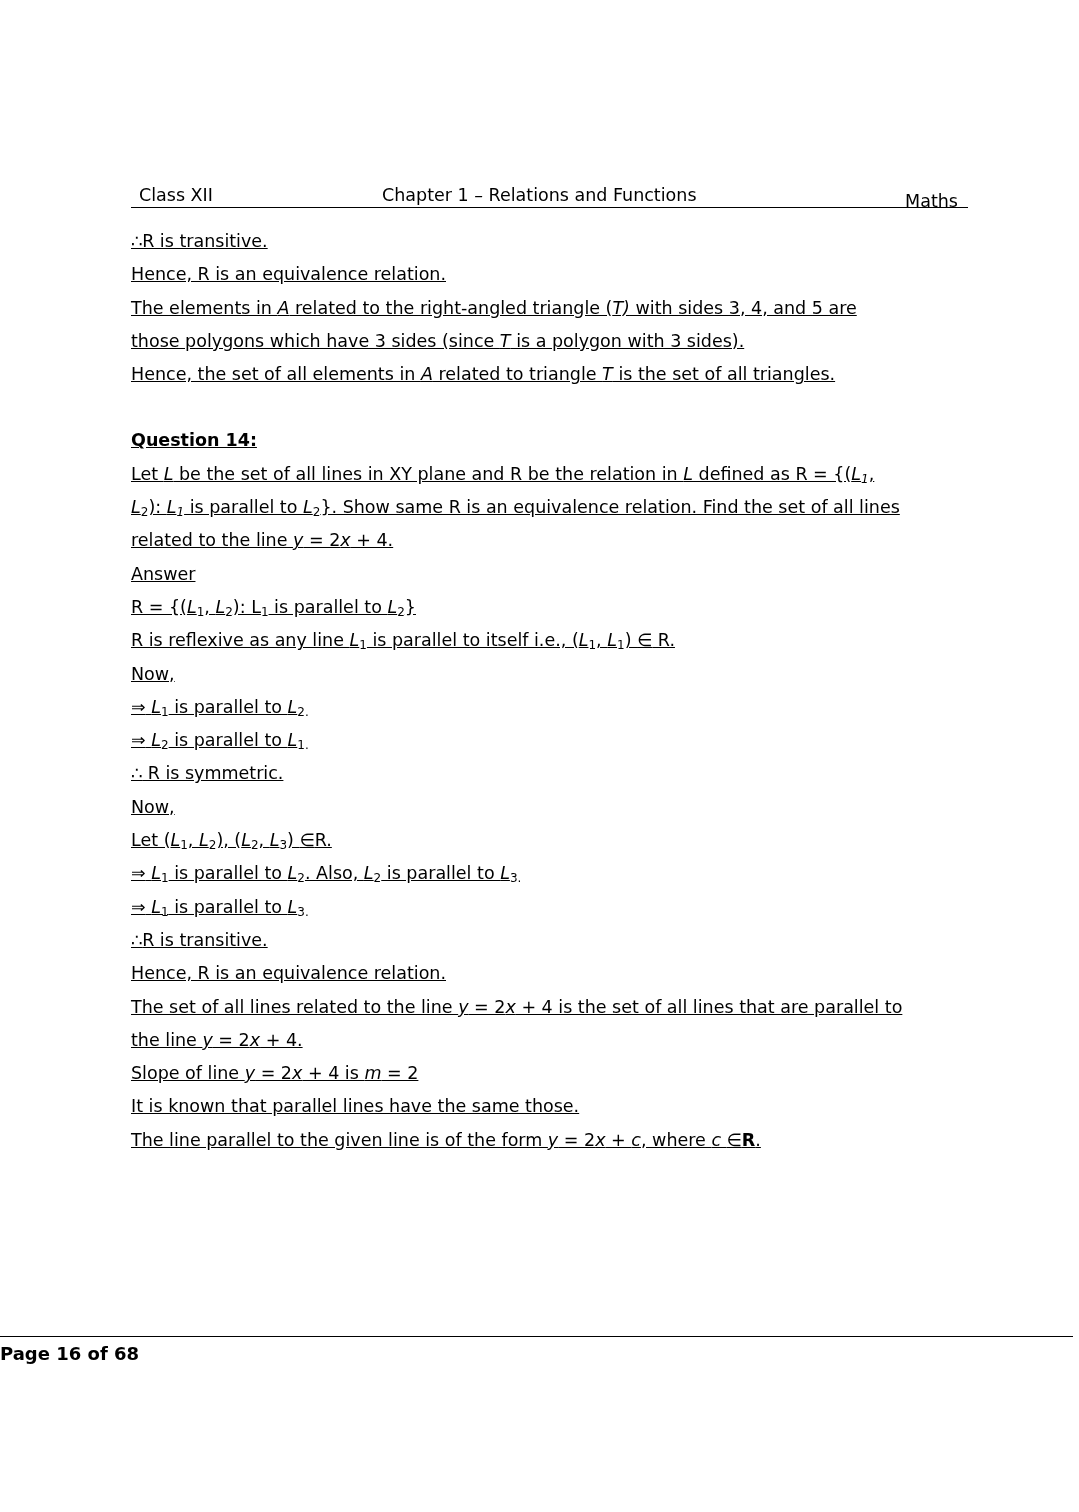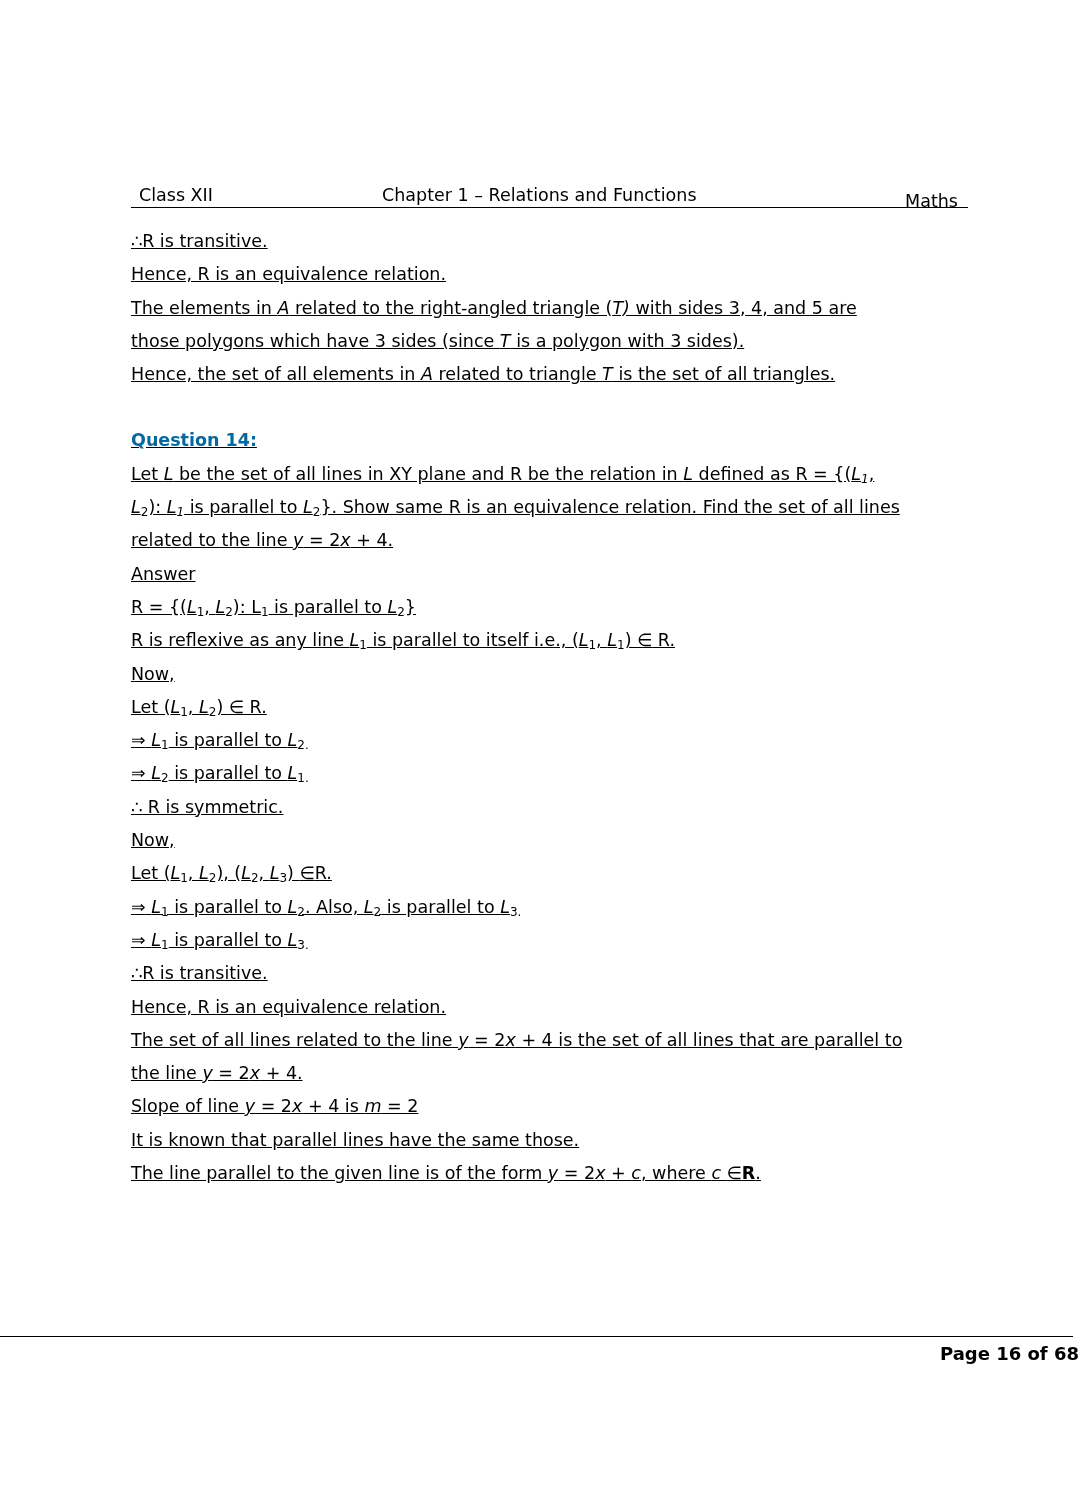--- a/index.html
+++ b/index.html
@@ -51,21 +51,21 @@
       text-decoration: underline;
     }
     .line {
       white-space: nowrap;
       height: 33.3px;
     }
     .gap {
       height: 33px;
     }
     .question {
-      color: #0369a1;
+      color: #000000;
       font-weight: bold;
     }
     i { font-style: italic; }
     sub {
       font-size: 12px;
       vertical-align: -3px;
       line-height: 0;
     }
     .footer-rule {
       position: absolute;
@@ -73,21 +73,21 @@
       top: 1336px;
       width: 1073px;
       height: 0;
       border-top: 1.5px solid #000;
     }
     .footer {
       position: absolute;
       left: 0;
       top: 1343px;
       width: 1079px;
-      text-align: right;
+      text-align: left;
       font-size: 18px;
       font-weight: bold;
     }
     .bold-r { font-weight: bold; }
   </style>
 </head>
 <body>
 
 <div class="header">
   <span class="left">Class XII</span>
@@ -108,21 +108,20 @@
   <div class="line question">Question 14:</div>
   <div class="line"><span>Let </span><i>L</i><span> be the set of all lines in XY plane and R be the relation in </span><i>L</i><span> defined as R = {(</span><i>L</i><sub><i>1</i></sub><span>,</span></div>
   <div class="line"><i>L</i><sub>2</sub><span>): </span><i>L</i><sub><i>1</i></sub><span> is parallel to </span><i>L</i><sub>2</sub><span>}. Show same R is an equivalence relation. Find the set of all lines</span></div>
   <div class="line"><span>related to the line </span><i>y</i><span> = 2</span><i>x</i><span> + 4.</span></div>
 
   <div class="line">Answer</div>
 
   <div class="line">R = {(<i>L</i><sub>1</sub>, <i>L</i><sub>2</sub>): L<sub>1</sub> is parallel to <i>L</i><sub>2</sub>}</div>
   <div class="line">R is reflexive as any line <i>L</i><sub>1</sub> is parallel to itself i.e., (<i>L</i><sub>1</sub>, <i>L</i><sub>1</sub>) <span>∈</span> R.</div>
   <div class="line">Now,</div>
-  <div class="line">Let (<i>L</i><sub>1</sub>, <i>L</i><sub>2</sub>) <span>∈</span> R.</div>
   <div class="line"><span>⇒</span> <i>L</i><sub>1</sub> is parallel to <i>L</i><sub>2.</sub></div>
   <div class="line"><span>⇒</span> <i>L</i><sub>2</sub> is parallel to <i>L</i><sub>1.</sub></div>
   <div class="line"><span>∴</span><span> R is symmetric.</span></div>
   <div class="line">Now,</div>
   <div class="line">Let (<i>L</i><sub>1</sub>, <i>L</i><sub>2</sub>), (<i>L</i><sub>2</sub>, <i>L</i><sub>3</sub>) <span>∈</span>R.</div>
   <div class="line"><span>⇒</span> <i>L</i><sub>1</sub> is parallel to <i>L</i><sub>2</sub>. Also, <i>L</i><sub>2</sub> is parallel to <i>L</i><sub>3.</sub></div>
   <div class="line"><span>⇒</span> <i>L</i><sub>1</sub> is parallel to <i>L</i><sub>3.</sub></div>
   <div class="line"><span>∴</span><span>R is transitive.</span></div>
   <div class="line">Hence, R is an equivalence relation.</div>
   <div class="line">The set of all lines related to the line <i>y</i> = 2<i>x</i> + 4 is the set of all lines that are parallel to</div>

